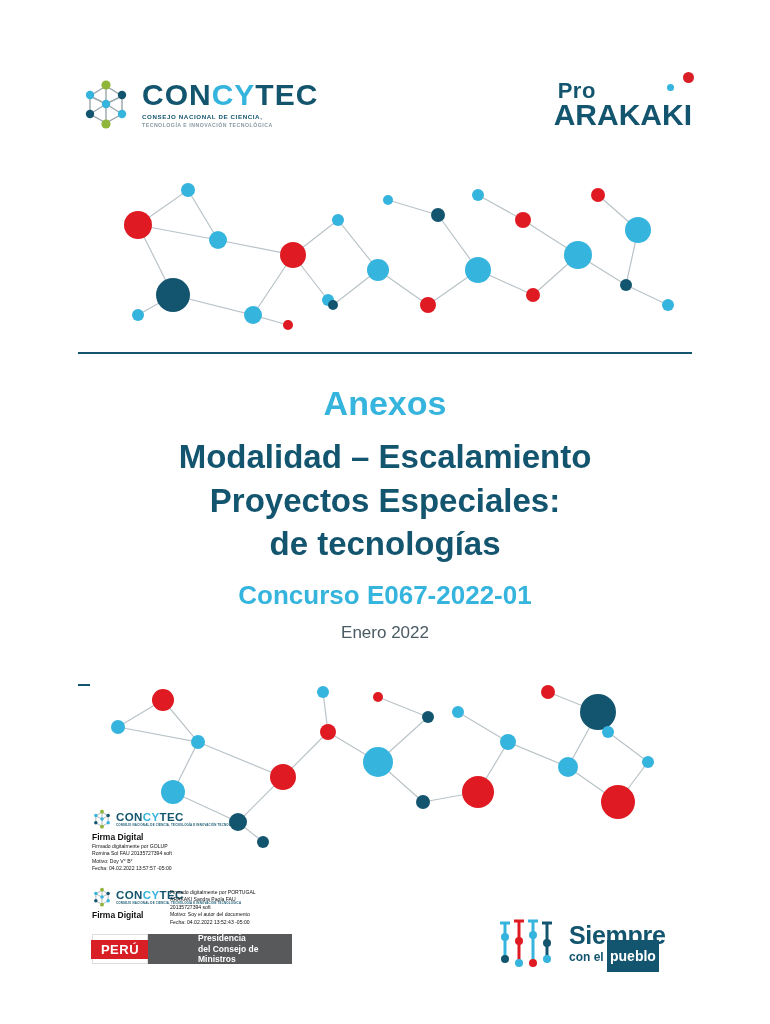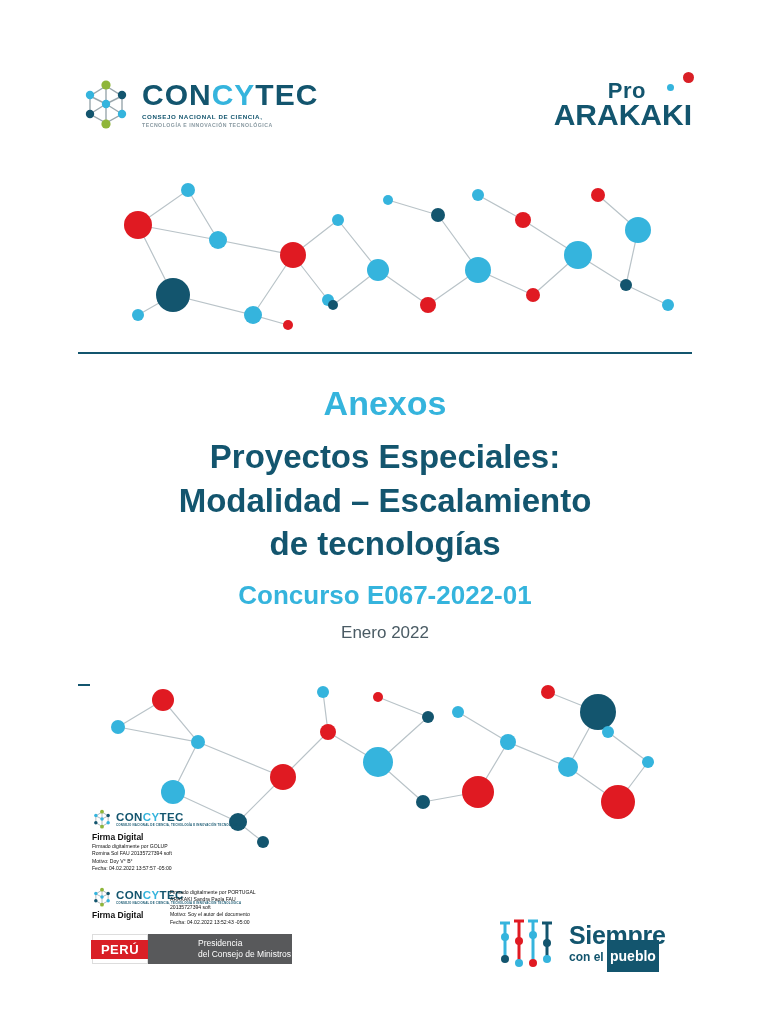--- a/index.html
+++ b/index.html
@@ -29,21 +29,21 @@
   .cc-word .tec{color:#13556e;}
   .cc-sub{
     font-size:6.2px;letter-spacing:.6px;color:#13556e;
     margin-top:4px;font-weight:bold;
   }
   .cc-sub2{
     font-size:5.2px;letter-spacing:.5px;color:#8a9aa2;margin-top:2px;font-weight:bold;
   }
 
   .prociencia{
-    position:absolute;right:78px;top:40px;text-align:center;
+    position:absolute;right:78px;top:40px;text-align:left;
   }
   .pc-pro{
     font-size:22px;font-weight:bold;color:#13556e;letter-spacing:.5px;
     position:relative;left:4px;
   }
   .pc-ciencia{
     font-size:30px;font-weight:bold;color:#13556e;letter-spacing:0px;margin-top:-6px;
   }
   .pc-dot{
     position:absolute;right:-2px;top:-6px;width:11px;height:11px;border-radius:50%;
@@ -122,21 +122,21 @@
     display:flex;align-items:center;justify-content:center;gap:2px;
   }
   .peru-word{
     font-size:13px;font-weight:bold;color:#ffffff;background:#d91f26;
     padding:2px 10px;letter-spacing:.5px;
   }
   .peru-right{
     flex:1;background:#58595b;color:#fff;display:flex;flex-direction:column;
     justify-content:center;padding-left:8px;
   }
-  .peru-right div{font-size:8.5px;line-height:1.25;font-weight:normal;padding-left:42px;}
+  .peru-right div{font-size:8.5px;line-height:1.25;font-weight:bold;padding-left:42px;}
 
   
   .siempre{
     position:absolute;right:78px;top:915px;width:195px;height:60px;
   }
   .siempre-text{
     position:absolute;left:72px;top:6px;
   }
   .s-line1{font-size:25px;font-weight:bold;color:#13556e;letter-spacing:-.3px;}
   .s-line2{font-size:12px;font-weight:bold;color:#13556e;margin-top:-2px;}
@@ -211,22 +211,22 @@
       <circle cx="255" cy="130" r="5" fill="#13556e"></circle>
       <circle cx="60" cy="140" r="6" fill="#35b4dd"></circle>
       <circle cx="210" cy="150" r="5" fill="#e01a22"></circle>
     </svg>
   </div>
 
   <div class="rule"></div>
 
   <div class="titles">
     <div class="t-anexos">Anexos</div>
+    <div class="t-main">Modalidad – Escalamiento</div>
     <div class="t-main">Proyectos Especiales:</div>
-    <div class="t-main">Modalidad – Escalamiento</div>
     <div class="t-main">de tecnologías</div>
     <div class="t-concurso">Concurso E067-2022-01</div>
     <div class="t-fecha">Enero 2022</div>
   </div>
 
   <div class="rule-bottom"></div>
 
   <div class="molecule-bottom">
     <svg width="614" height="180" viewBox="0 0 614 180">
       <g stroke="#b9c3c8" stroke-width="1.2" fill="none">

